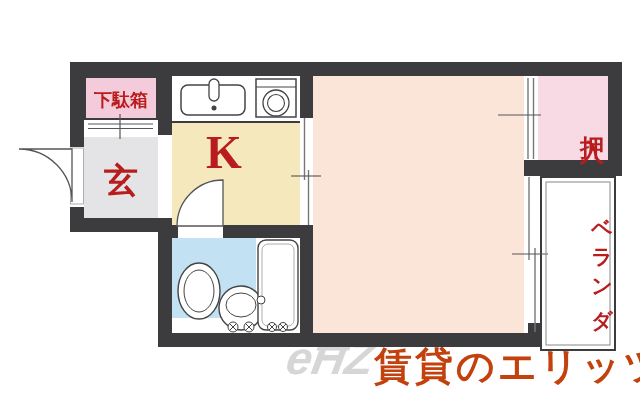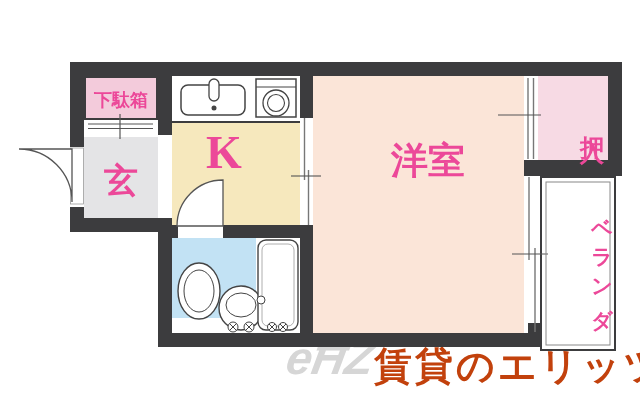--- a/index.html
+++ b/index.html
@@ -3,21 +3,21 @@
 <meta charset="utf-8">
 <style>
   html,body { margin:0; padding:0; background:#fff; }
   .canvas {
     position:relative; width:640px; height:416px; background:#ffffff;
     overflow:hidden; font-family:"Liberation Serif","DejaVu Serif",serif;
     color:#1c1c1c;
   }
   .wall { position:absolute; background:#3c3c3e; z-index:3; }
   .room { position:absolute; box-sizing:border-box; z-index:2; }
-  .label { position:absolute; z-index:6; color:#ec4899; font-weight:700; }
+  .label { position:absolute; z-index:6; color:#b91c1c; font-weight:700; }
   .vtext { writing-mode:vertical-rl; text-orientation:upright; letter-spacing:3px; }
   .svg-overlay { position:absolute; left:0; top:0; z-index:5; }
   .watermark { position:absolute; z-index:1; color:#d6d6d6; white-space:nowrap; }
   .wm-logo { font-family:"Liberation Sans","DejaVu Sans",sans-serif; font-style:italic;
              font-weight:900; font-size:46px; transform:skewX(-10deg); }
   .wm-text { font-family:"Liberation Sans","DejaVu Sans",sans-serif; font-weight:700;
              font-size:38px; letter-spacing:3px; color:#c2410c; }
 </style>
 </head>
 <body>
@@ -129,17 +129,16 @@
       <line x1="535" y1="248" x2="535" y2="332"></line>
       <line x1="512" y1="254" x2="548" y2="254" stroke="#555" stroke-width="1.1"></line>
     </g>
 
     <rect x="546" y="182" width="64" height="163" fill="none" stroke="#888" stroke-width="1"></rect>
   </svg>
 
   <div class="label" style="left:84px; top:88px; width:74px; text-align:center; font-size:18px;">下駄箱</div>
   <div class="label" style="left:84px; top:158px; width:74px; text-align:center; font-size:34px;">玄</div>
   <div class="label" style="left:160px; top:126px; width:128px; text-align:center; font-size:46px;">K</div>
-  <div class="label" style="left:323px; top:136px; width:210px; text-align:center; font-size:37px;">洋室</div>
   <div class="label vtext" style="left:538px; top:80px; width:70px; height:80px; font-size:24px; display:flex; justify-content:center;">押入</div>
   <div class="label vtext" style="left:540px; top:184px; width:76px; height:160px; font-size:21px; letter-spacing:6px; display:flex; justify-content:center;">ベランダ</div>
 
 </div>
 
 </body></html>

